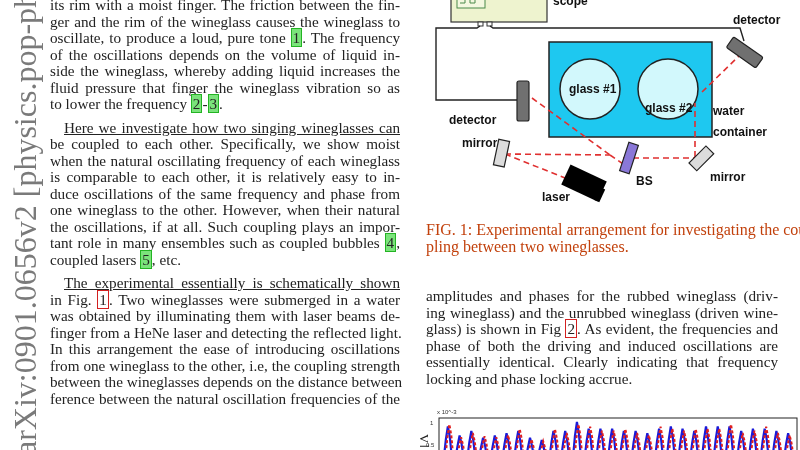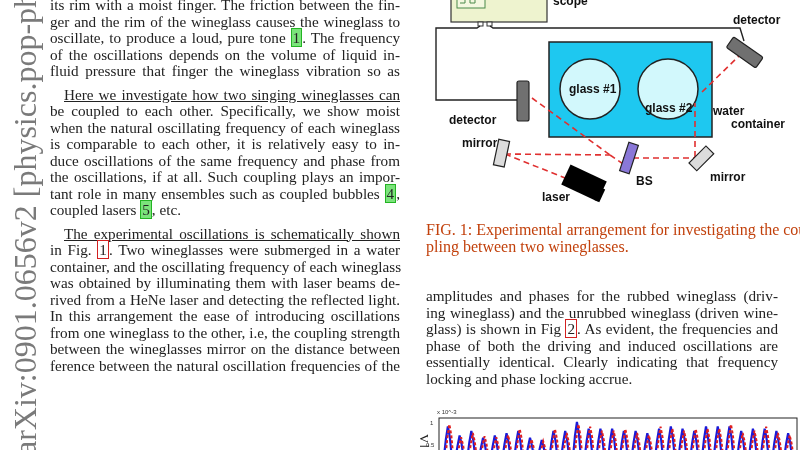--- a/index.html
+++ b/index.html
@@ -27,41 +27,43 @@
 <body>
 
 <div class="stamp">arXiv:0901.0656v2  [physics.pop-ph]  8 Jan 2</div>
 
 <div class="col col-left">
   <div class="para">
     <span class="line">its rim with a moist finger. The friction between the fin-</span>
     <span class="line">ger and the rim of the wineglass causes the wineglass to</span>
     <span class="line">oscillate, to produce a loud, pure tone <span class="cite-g">1</span>. The frequency</span>
     <span class="line">of the oscillations depends on the volume of liquid in-</span>
+    <span class="line">side the wineglass, whereby adding liquid increases the</span>
     <span class="line">fluid pressure that finger the wineglass vibration so as</span>
+    <span class="line last">to lower the frequency <span class="cite-g">2</span>-<span class="cite-g">3</span>.</span>
   </div>
   <div class="para">
     <span class="line indent">Here we investigate how two singing wineglasses can</span>
     <span class="line">be coupled to each other.  Specifically, we show moist</span>
     <span class="line">when the natural oscillating frequency of each wineglass</span>
     <span class="line">is comparable to each other, it is relatively easy to in-</span>
     <span class="line">duce oscillations of the same frequency and phase from</span>
+    <span class="line">one wineglass to the other. However, when their natural</span>
     <span class="line">the oscillations, if at all. Such coupling plays an impor-</span>
     <span class="line">tant role in many ensembles such as coupled bubbles <span class="cite-g">4</span>,</span>
     <span class="line last">coupled lasers <span class="cite-g">5</span>, etc.</span>
   </div>
   <div class="para">
-    <span class="line indent">The experimental oscillations is schematically shown</span>
+    <span class="line indent">The experimental essentially is schematically shown</span>
     <span class="line">in Fig. <span class="cite-r">1</span>.  Two wineglasses were submerged in a water</span>
-    <span class="line">container, and the oscillating frequency of each wineglass</span>
     <span class="line">was obtained by illuminating them with laser beams de-</span>
-    <span class="line">rived from a HeNe laser and detecting the reflected light.</span>
+    <span class="line">finger from a HeNe laser and detecting the reflected light.</span>
     <span class="line">In this arrangement the ease of introducing oscillations</span>
     <span class="line">from one wineglass to the other, i.e, the coupling strength</span>
-    <span class="line">between the wineglasses mirror on the distance between</span>
+    <span class="line">between the wineglasses depends on the distance between</span>
     <span class="line">ference between the natural oscillation frequencies of the</span>
 
   </div>
 </div>
 
 <div class="diagram">
   <svg width="380" height="210" viewBox="0 0 380 210">
 
     <rect x="31" y="-10" width="96" height="32" fill="#eef3cf" stroke="#333" stroke-width="1.2"></rect>
     <rect x="37" y="-6" width="28" height="14" fill="#f4f8e0" stroke="#4a8a4a" stroke-width="1"></rect>
@@ -96,21 +98,21 @@
     <rect x="269" y="153" width="24" height="11" transform="rotate(-45 281 158)" fill="#dcdcdc" stroke="#222" stroke-width="1.2"></rect>
 
     <rect x="144" y="172" width="40" height="22" transform="rotate(25 164 183)" fill="#000"></rect>
     <rect x="180" y="180" width="6" height="14" transform="rotate(25 164 183)" fill="#000"></rect>
   </svg>
   <span class="dlabel" style="left:133px;top:-6px;">scope</span>
   <span class="dlabel" style="left:313px;top:13px;">detector</span>
   <span class="dlabel" style="left:149px;top:82px;">glass #1</span>
   <span class="dlabel" style="left:225px;top:79px;margin-top:22px;">glass #2</span>
   <span class="dlabel" style="left:293px;top:104px;">water</span>
-  <span class="dlabel" style="left:293px;top:117px;padding-left:18px;">container</span>
+  <span class="dlabel" style="left:293px;top:125px;">container</span>
   <span class="dlabel" style="left:29px;top:113px;">detector</span>
   <span class="dlabel" style="left:42px;top:136px;">mirror</span>
   <span class="dlabel" style="left:216px;top:174px;">BS</span>
   <span class="dlabel" style="left:290px;top:170px;">mirror</span>
   <span class="dlabel" style="left:122px;top:190px;">laser</span>
 </div>
 
 <div class="caption">
   <span class="line">FIG. 1:  Experimental arrangement for investigating the cou-</span>
   <span class="line last">pling between two wineglasses.</span>

